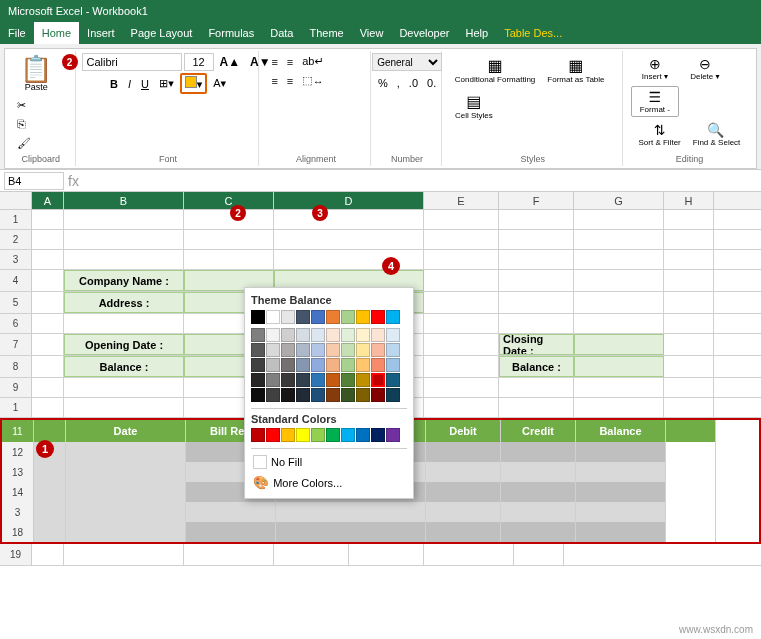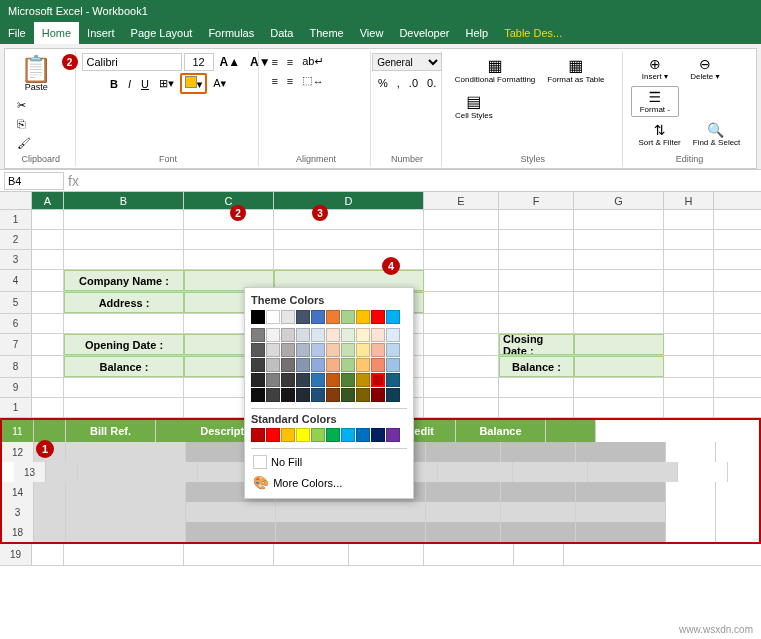--- a/index.html
+++ b/index.html
@@ -613,41 +613,42 @@
     <div class="cell" style="width:75px;"></div>
     <div class="cell" style="width:90px;"></div>
     <div class="cell" style="width:50px;"></div>
   </div>
 
   <div style="position:relative; border: 2px solid #c00000;">
 
     <div class="sheet-row" style="height:22px; border:none;">
       <div class="row-num" style="background:#70ad47; color:white;">11</div>
       <div class="cell header-green" style="width:32px;"></div>
+      <div class="cell header-green" style="width:120px;">Date</div>
       <div class="cell header-green" style="width:90px;">Bill Ref.</div>
       <div class="cell header-green" style="width:150px;">Description</div>
       <div class="cell header-green" style="width:75px;">Debit</div>
       <div class="cell header-green" style="width:75px;">Credit</div>
       <div class="cell header-green" style="width:90px;">Balance</div>
       <div class="cell header-green" style="width:50px;"></div>
     </div>
 
     <div class="sheet-row" style="border:none;">
       <div class="row-num">12</div>
       <div class="cell gray-light" style="width:32px;"></div>
       <div class="cell gray-light" style="width:120px;"></div>
       <div class="cell gray-medium" style="width:90px;"></div>
       <div class="cell gray-medium" style="width:150px;"></div>
       <div class="cell gray-medium" style="width:75px;"></div>
       <div class="cell gray-medium" style="width:75px;"></div>
       <div class="cell gray-medium" style="width:90px;"></div>
       <div class="cell" style="width:50px;"></div>
     </div>
 
-    <div class="sheet-row" style="border:none;margin-left:12px;">
+    <div class="sheet-row" style="border:none;">
       <div class="row-num">13</div>
       <div class="cell gray-light" style="width:32px;"></div>
       <div class="cell gray-light" style="width:120px;"></div>
       <div class="cell gray-light" style="width:90px;"></div>
       <div class="cell gray-light" style="width:150px;"></div>
       <div class="cell gray-light" style="width:75px;"></div>
       <div class="cell gray-light" style="width:75px;"></div>
       <div class="cell gray-light" style="width:90px;"></div>
       <div class="cell" style="width:50px;"></div>
     </div>
@@ -696,21 +697,21 @@
     <div class="cell" style="width:32px;"></div>
     <div class="cell" style="width:120px;"></div>
     <div class="cell" style="width:90px;"></div>
     <div class="cell" style="width:75px;"></div>
     <div class="cell" style="width:75px;"></div>
     <div class="cell" style="width:90px;"></div>
     <div class="cell" style="width:50px;"></div>
   </div>
 
   <div class="color-picker-overlay">
-    <div class="color-picker-title">Theme Colors</div>
+    <div class="color-picker-title">Theme Balance</div>
 
     <div class="color-grid">
       <div class="color-swatch" style="background:#000000;"></div>
       <div class="color-swatch" style="background:#ffffff; border:1px solid #ccc;"></div>
       <div class="color-swatch" style="background:#e7e6e6;"></div>
       <div class="color-swatch" style="background:#44546a;"></div>
       <div class="color-swatch" style="background:#4472c4;"></div>
       <div class="color-swatch" style="background:#ed7d31;"></div>
       <div class="color-swatch" style="background:#a9d18e;"></div>
       <div class="color-swatch" style="background:#ffc000;"></div>

